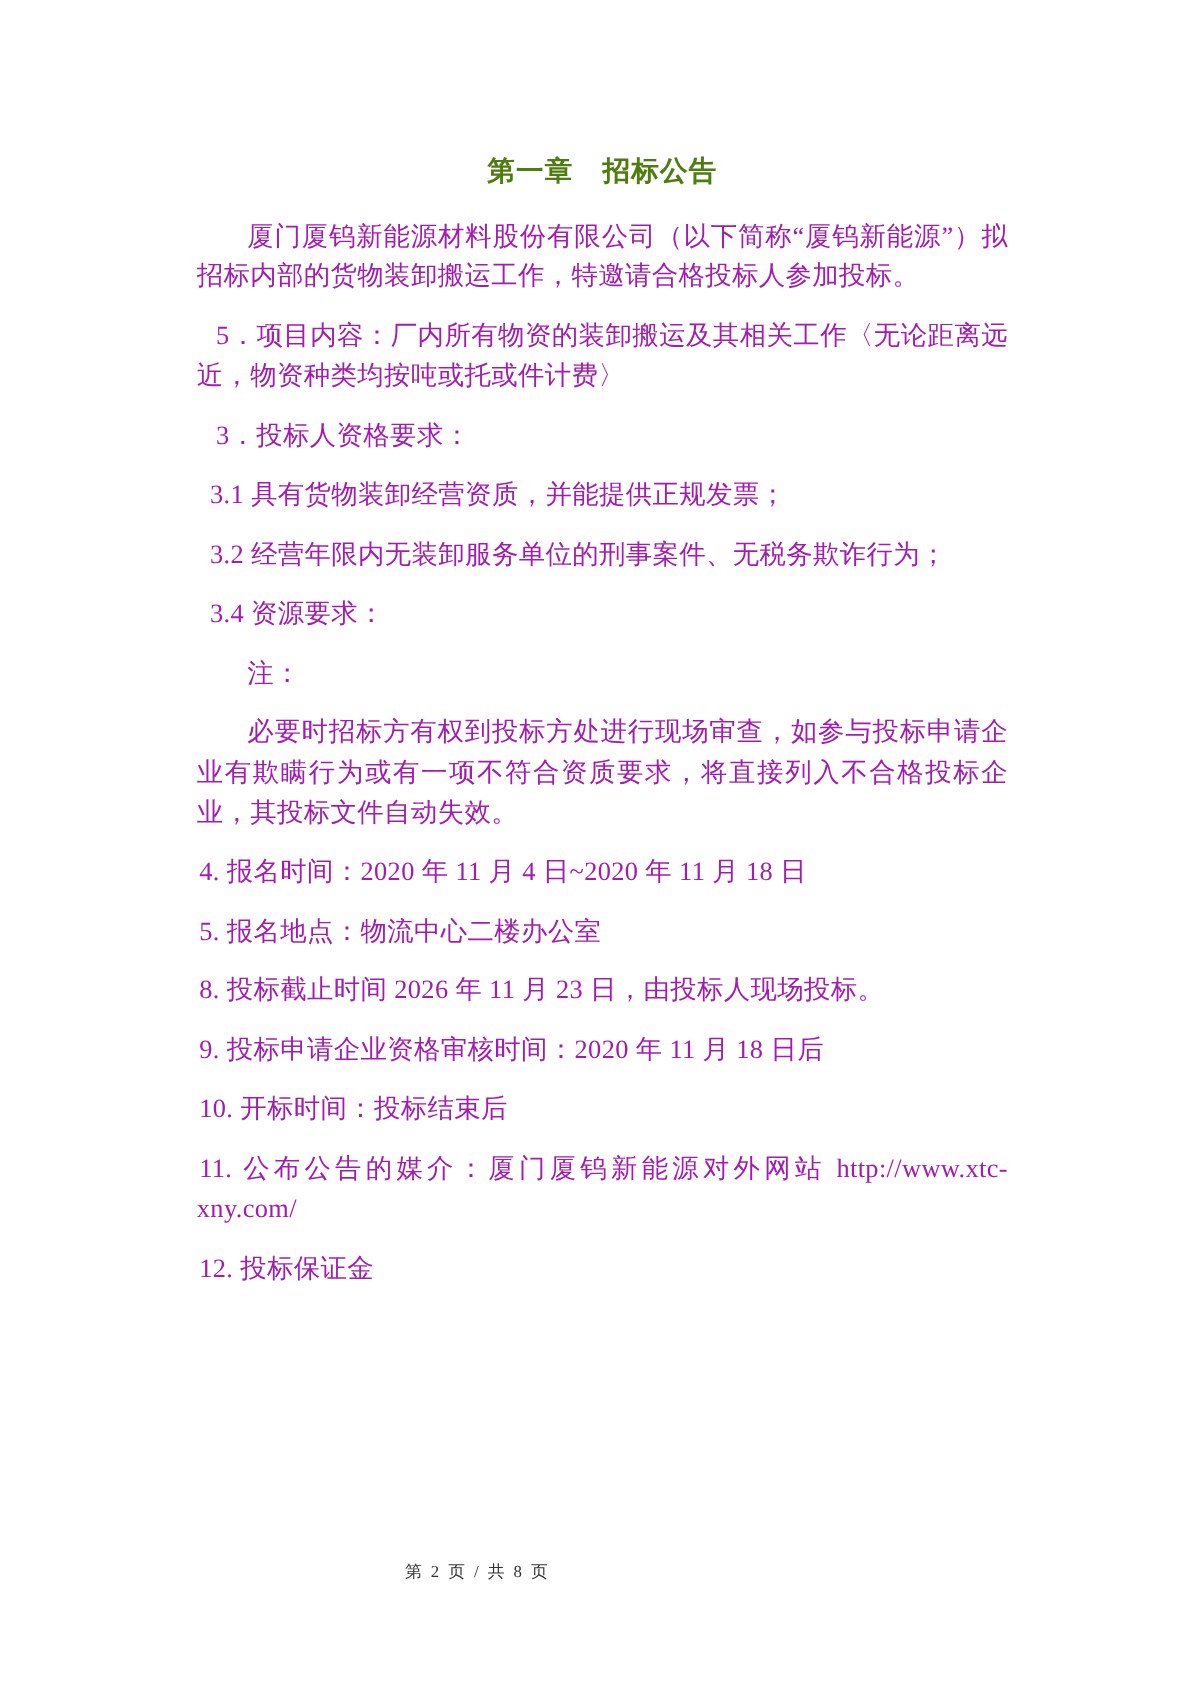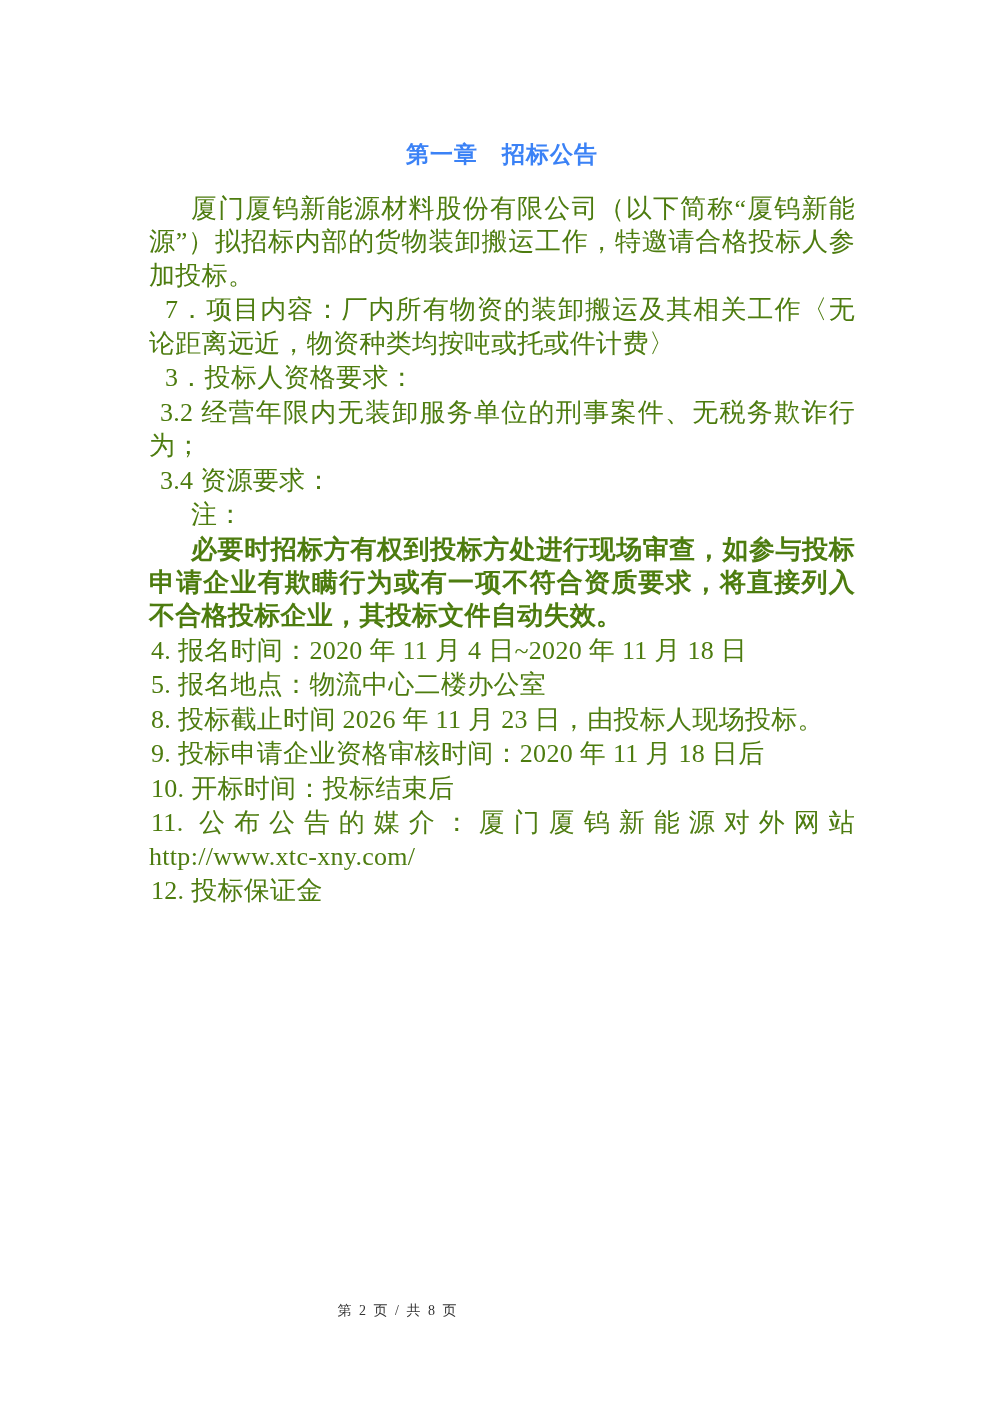--- a/index.html
+++ b/index.html
@@ -16,42 +16,42 @@
     font-family: "Liberation Serif", "DejaVu Serif", serif;
     color: #222222;
   }
   .content {
     position: absolute;
     left: 148px;
     top: 122px;
     width: 708px;
   }
   .doc-title {
-    margin: 16px 0 20px 0;
+    margin: 4px 0 20px 0;
     font-size: 23px;
     line-height: 34px;
     font-weight: 700;
     text-align: center;
-    color: #3b82f6;
+    color: #4d7c0f;
     letter-spacing: 1px;
   }
   .content p {
-    margin: 1px;
-    font-size: 26px;
+    margin: 16px;
+    font-size: 22px;
     line-height: 33.45px;
     text-align: justify;
     letter-spacing: 0.3px;
-    color: #4d7c0f;
+    color: #a21caf;
   }
   .ind2   { text-indent: 42px; }  
   .num1   { text-indent: 16px; }  
   .num2   { text-indent: 11px; }  
   .num3   { text-indent: 2px;  }  
   .bold-note {
-    font-weight: 700;
+    font-weight: 400;
     color: #1a1a1a;
   }
   .page-footer {
     position: absolute;
     left: 0;
     top: 1301px;
     width: 796px;
     text-align: center;
     font-size: 14px;
     line-height: 20px;
@@ -63,24 +63,25 @@
 <body>
 
 <div class="page">
   <div class="content">
 
     <h1 class="doc-title">第一章　招标公告</h1>
 
     <p class="ind2">厦门厦钨新能源材料股份有限公司（以下简称“厦钨新能源”）拟招标内部的货物装卸搬运工作，特邀请合格投标人参加投标。</p>
 
 
-    <p class="num1">7．项目内容：厂内所有物资的装卸搬运及其相关工作〈无论距离远近，物资种类均按吨或托或件计费〉</p>
+    <p class="num1">5．项目内容：厂内所有物资的装卸搬运及其相关工作〈无论距离远近，物资种类均按吨或托或件计费〉</p>
 
     <p class="num1">3．投标人资格要求：</p>
 
+    <p class="num2">3.1 具有货物装卸经营资质，并能提供正规发票；</p>
 
     <p class="num2">3.2 经营年限内无装卸服务单位的刑事案件、无税务欺诈行为；</p>
 
     <p class="num2">3.4 资源要求：</p>
 
 
 
     <p class="ind2">注：</p>
 
     <p class="ind2 bold-note">必要时招标方有权到投标方处进行现场审查，如参与投标申请企业有欺瞒行为或有一项不符合资质要求，将直接列入不合格投标企业，其投标文件自动失效。</p>

